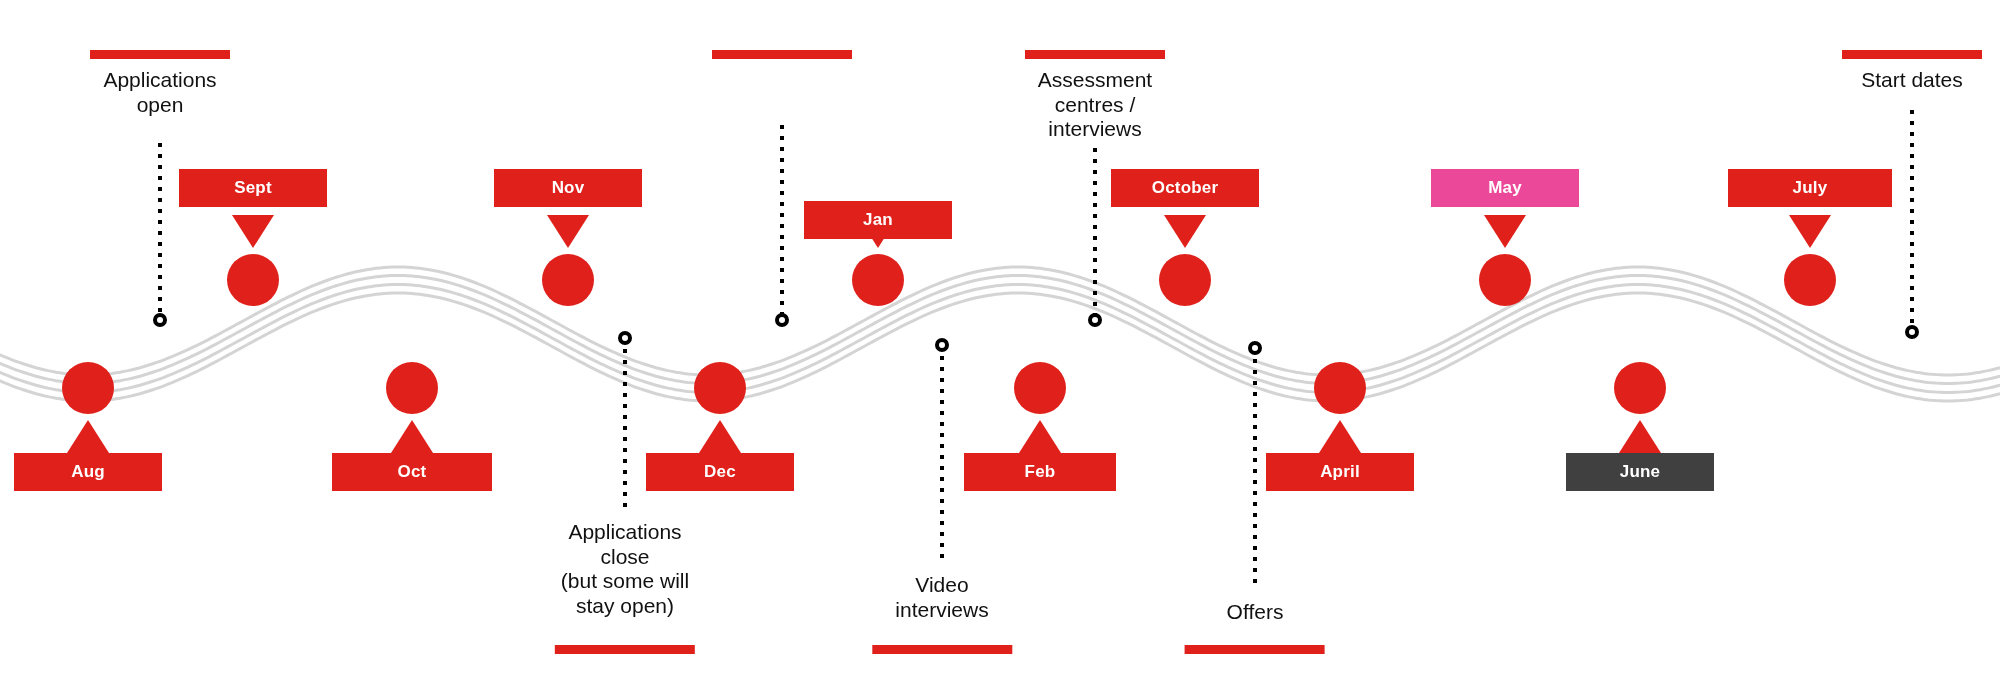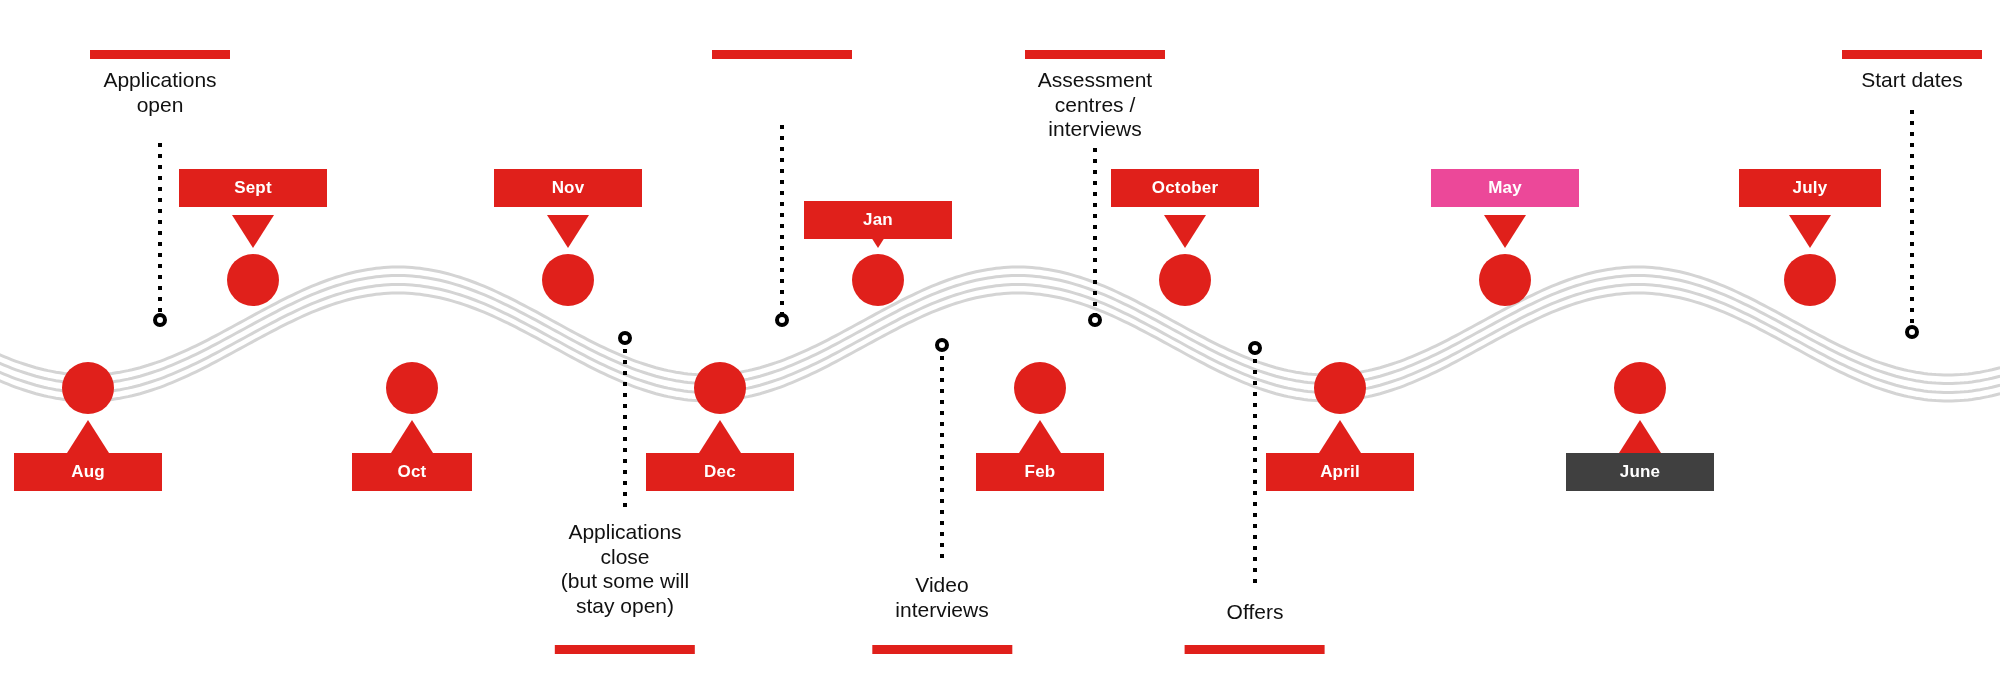--- a/index.html
+++ b/index.html
@@ -113,41 +113,41 @@
         <div class="month-pill" style="width: 148px; left: 88px; background: rgb(224, 32, 27); color: rgb(255, 255, 255); top: 453px;">Aug</div>
       </div>
       <div class="month-node">
         <div class="node-dot" style="left: 253px; top: 280px; background: rgb(224, 32, 27);"></div>
         <div class="pill-tail down" style="left: 253px; top: 215px; border-top-color: rgb(224, 32, 27);"></div>
         <div class="month-pill" style="width: 148px; left: 253px; background: rgb(224, 32, 27); color: rgb(255, 255, 255); top: 169px;">Sept</div>
       </div>
       <div class="month-node">
         <div class="node-dot" style="left: 412px; top: 388px; background: rgb(224, 32, 27);"></div>
         <div class="pill-tail up" style="left: 412px; top: 420px; border-bottom-color: rgb(224, 32, 27);"></div>
-        <div class="month-pill" style="width: 120px; left: 412px; background: rgb(224, 32, 27); color: rgb(255, 255, 255); top: 453px;">Oct</div>
+        <div class="month-pill" style="width: 160px; left: 412px; background: rgb(224, 32, 27); color: rgb(255, 255, 255); top: 453px;">Oct</div>
       </div>
       <div class="month-node">
         <div class="node-dot" style="left: 568px; top: 280px; background: rgb(224, 32, 27);"></div>
         <div class="pill-tail down" style="left: 568px; top: 215px; border-top-color: rgb(224, 32, 27);"></div>
         <div class="month-pill" style="width: 148px; left: 568px; background: rgb(224, 32, 27); color: rgb(255, 255, 255); top: 169px;">Nov</div>
       </div>
       <div class="month-node">
         <div class="node-dot" style="left: 720px; top: 388px; background: rgb(224, 32, 27);"></div>
         <div class="pill-tail up" style="left: 720px; top: 420px; border-bottom-color: rgb(224, 32, 27);"></div>
         <div class="month-pill" style="width: 148px; left: 720px; background: rgb(224, 32, 27); color: rgb(255, 255, 255); top: 453px;">Dec</div>
       </div>
       <div class="month-node">
         <div class="node-dot" style="left: 878px; top: 280px; background: rgb(224, 32, 27);"></div>
         <div class="pill-tail down" style="left: 878px; top: 215px; border-top-color: rgb(224, 32, 27);"></div>
         <div class="month-pill" style="width: 148px; left: 878px; background: rgb(224, 32, 27); color: rgb(255, 255, 255); top: 169px; margin-top: 32px;">Jan</div>
       </div>
       <div class="month-node">
         <div class="node-dot" style="left: 1040px; top: 388px; background: rgb(224, 32, 27);"></div>
         <div class="pill-tail up" style="left: 1040px; top: 420px; border-bottom-color: rgb(224, 32, 27);"></div>
-        <div class="month-pill" style="width: 128px; left: 1040px; background: rgb(224, 32, 27); color: rgb(255, 255, 255); top: 453px;">Feb</div>
+        <div class="month-pill" style="width: 152px; left: 1040px; background: rgb(224, 32, 27); color: rgb(255, 255, 255); top: 453px;">Feb</div>
       </div>
       <div class="month-node">
         <div class="node-dot" style="left: 1185px; top: 280px; background: rgb(224, 32, 27);"></div>
         <div class="pill-tail down" style="left: 1185px; top: 215px; border-top-color: rgb(224, 32, 27);"></div>
         <div class="month-pill" style="width: 148px; left: 1185px; background: rgb(224, 32, 27); color: rgb(255, 255, 255); top: 169px;">October</div>
       </div>
       <div class="month-node">
         <div class="node-dot" style="left: 1340px; top: 388px; background: rgb(224, 32, 27);"></div>
         <div class="pill-tail up" style="left: 1340px; top: 420px; border-bottom-color: rgb(224, 32, 27);"></div>
         <div class="month-pill" style="width: 148px; left: 1340px; background: rgb(224, 32, 27); color: rgb(255, 255, 255); top: 453px;">April</div>
@@ -158,21 +158,21 @@
         <div class="month-pill" style="width: 148px; left: 1505px; background: #ec4899; color: rgb(255, 255, 255); top: 169px;">May</div>
       </div>
       <div class="month-node">
         <div class="node-dot" style="left: 1640px; top: 388px; background: rgb(224, 32, 27);"></div>
         <div class="pill-tail up" style="left: 1640px; top: 420px; border-bottom-color: rgb(224, 32, 27);"></div>
         <div class="month-pill" style="width: 148px; left: 1640px; background: #404040; color: rgb(255, 255, 255); top: 453px;">June</div>
       </div>
       <div class="month-node">
         <div class="node-dot" style="left: 1810px; top: 280px; background: rgb(224, 32, 27);"></div>
         <div class="pill-tail down" style="left: 1810px; top: 215px; border-top-color: rgb(224, 32, 27);"></div>
-        <div class="month-pill" style="width: 142px; left: 1810px; background: rgb(224, 32, 27); color: rgb(255, 255, 255); top: 169px;">July</div>
+        <div class="month-pill" style="width: 164px; left: 1810px; background: rgb(224, 32, 27); color: rgb(255, 255, 255); top: 169px;">July</div>
       </div>
     </div>
 
   <div id="annos-layer">
       <div class="anno anno-top" style="left: 160px; top: 50px;">
         <div class="anno-rule" style="background: rgb(224, 32, 27);"></div>
         <div class="anno-text" style="color: rgb(17, 17, 17);">Applications
 open</div>
       </div>
       <div class="connector" style="left: 160px; top: 143px; height: 177px;"></div>

